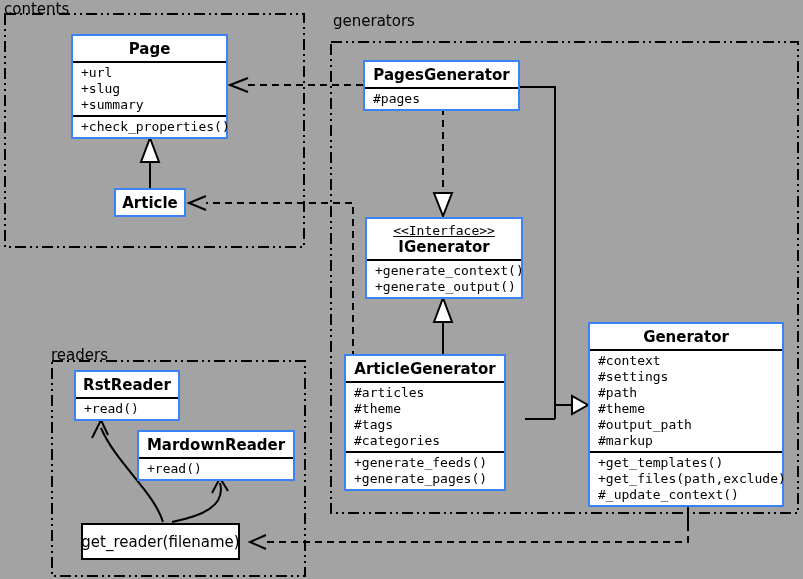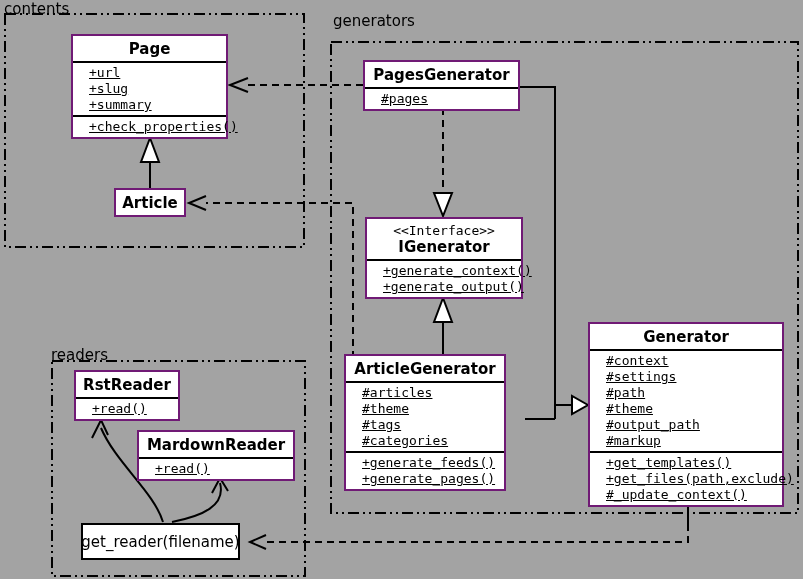--- a/index.html
+++ b/index.html
@@ -1,26 +1,26 @@
 <!DOCTYPE html>
 <html><head>
 <meta charset="utf-8">
 <style>
   html,body{margin:0;padding:0;background:#fff;}
   #stage{position:relative;width:803px;height:579px;background:#a3a3a3;overflow:hidden;
          font-family:"DejaVu Sans",sans-serif;color:#000;}
   #wires{position:absolute;left:0;top:0;}
   .pkg-label{position:absolute;font:15px "DejaVu Sans",sans-serif;color:#000;white-space:nowrap;}
-  .uml{position:absolute;background:#fff;border:2px solid #701a75;box-sizing:border-box;}
+  .uml{position:absolute;background:#fff;border:2px solid #3b82f6;box-sizing:border-box;}
   .uml .title{font:bold 15px "DejaVu Sans",sans-serif;text-align:center;padding:4px 3px 3px 3px;
               border-bottom:2px solid #000;white-space:nowrap;}
   .uml .title.no-sep{border-bottom:none;}
   .uml .stereotype{font:13px "DejaVu Sans Mono",monospace;font-weight:normal;text-align:center;
-                   line-height:15px;white-space:nowrap;}
-  .uml .sec{font:13px "DejaVu Sans Mono",monospace;padding:2px 16px;border-bottom:2px solid #000;text-decoration:underline;}
+                   line-height:15px;white-space:nowrap;text-decoration:underline;}
+  .uml .sec{font:13px "DejaVu Sans Mono",monospace;padding:2px 8px;border-bottom:2px solid #000;}
   .uml .sec:last-child{border-bottom:none;}
   .uml .row{line-height:16px;white-space:pre;}
   .plainbox{position:absolute;background:#fff;border:2px solid #000;box-sizing:border-box;
             display:flex;align-items:center;justify-content:center;
             font:15px "DejaVu Sans",sans-serif;white-space:nowrap;}
 </style>
 </head>
 <body>
 
 <div id="stage">

